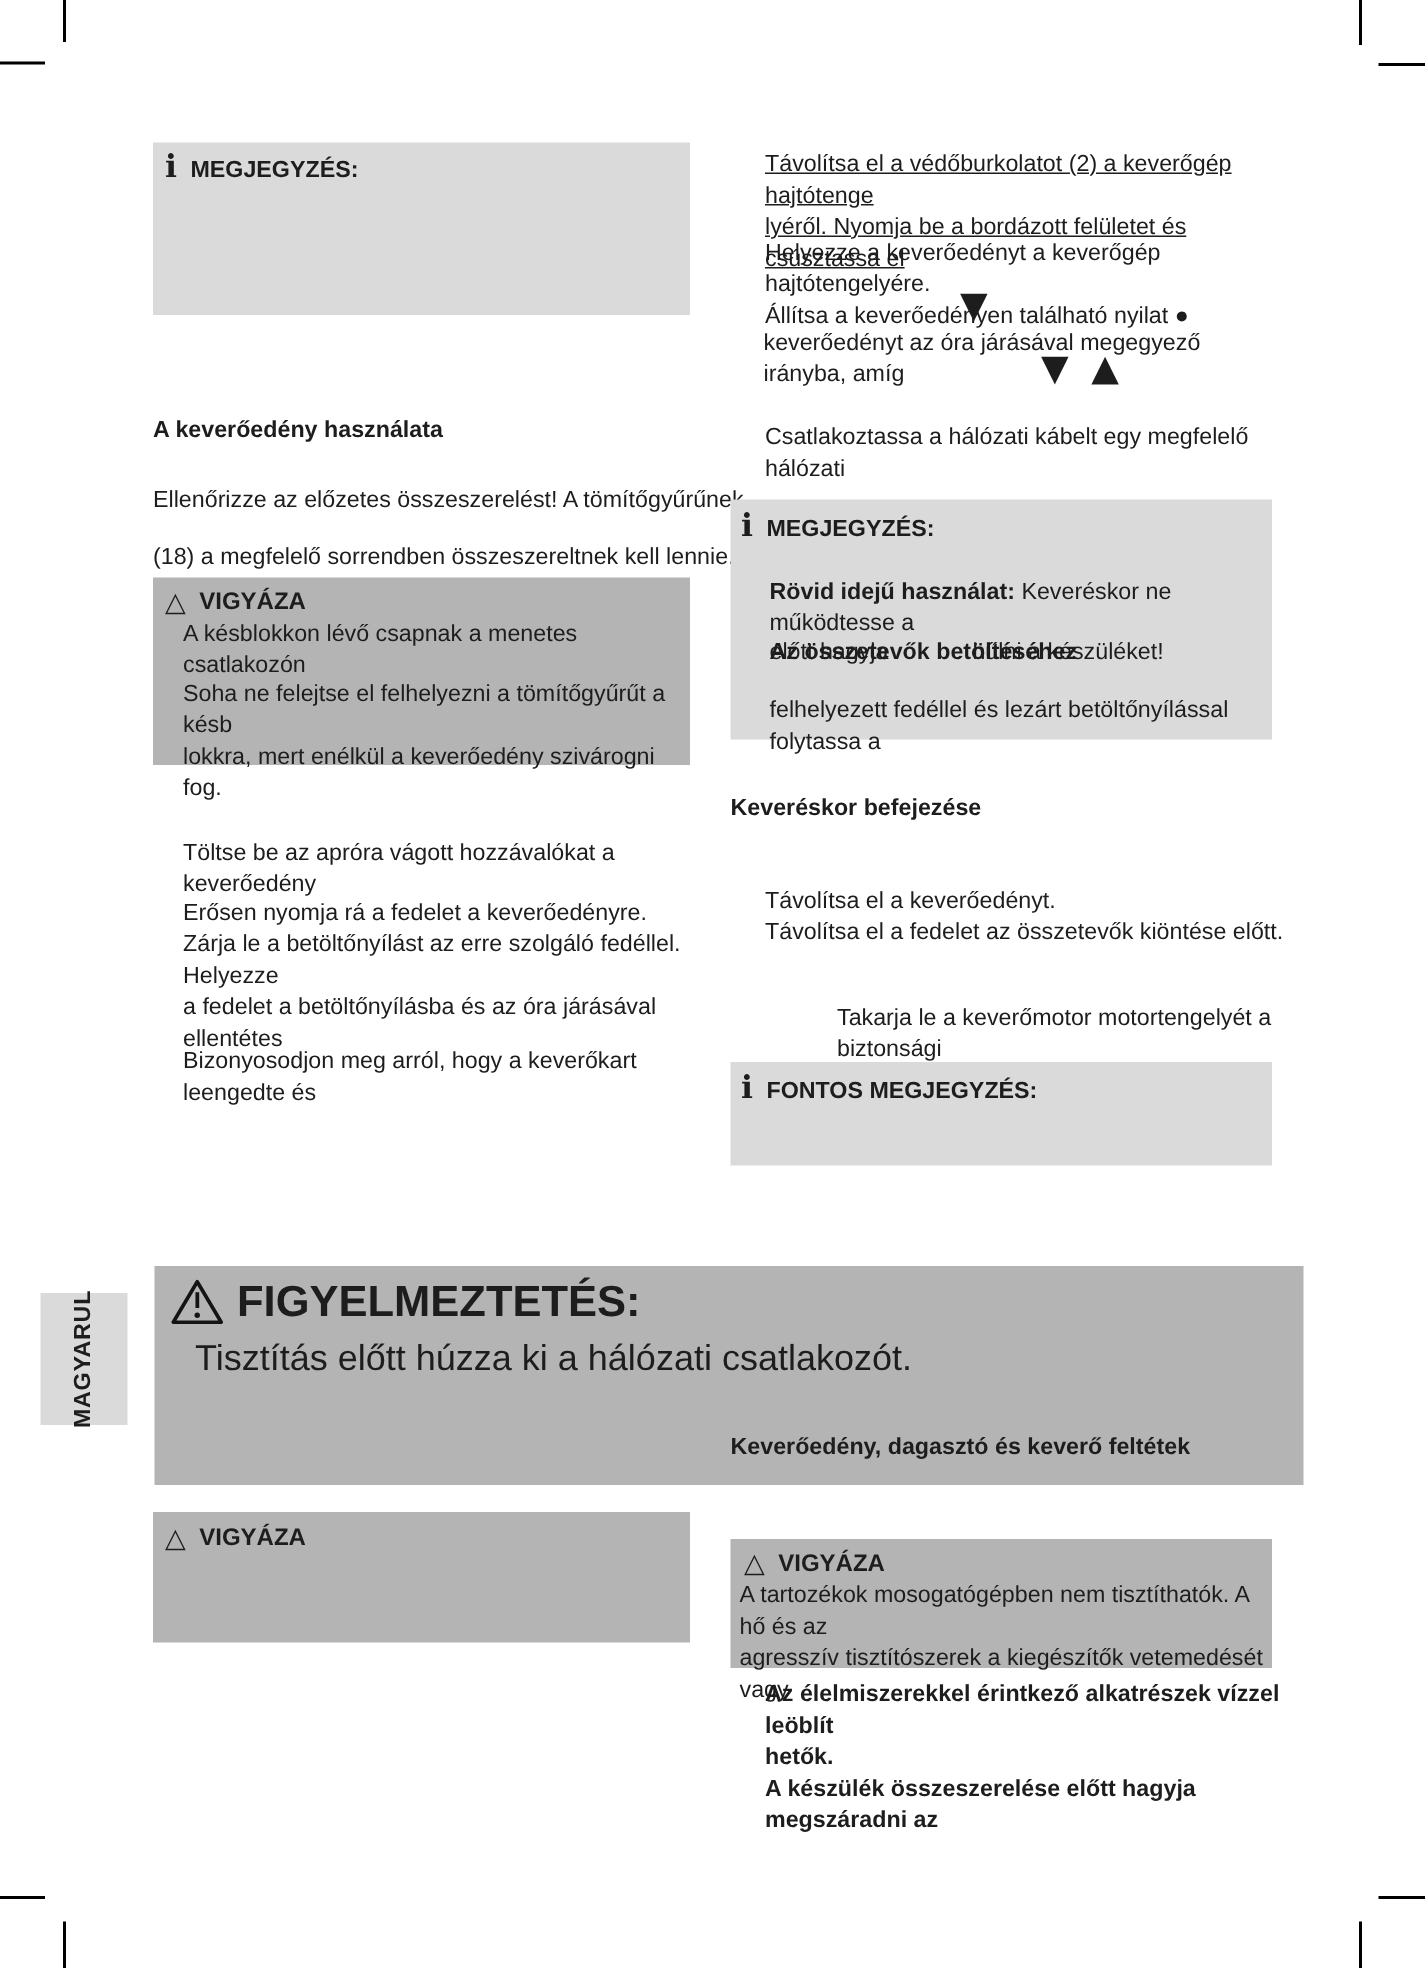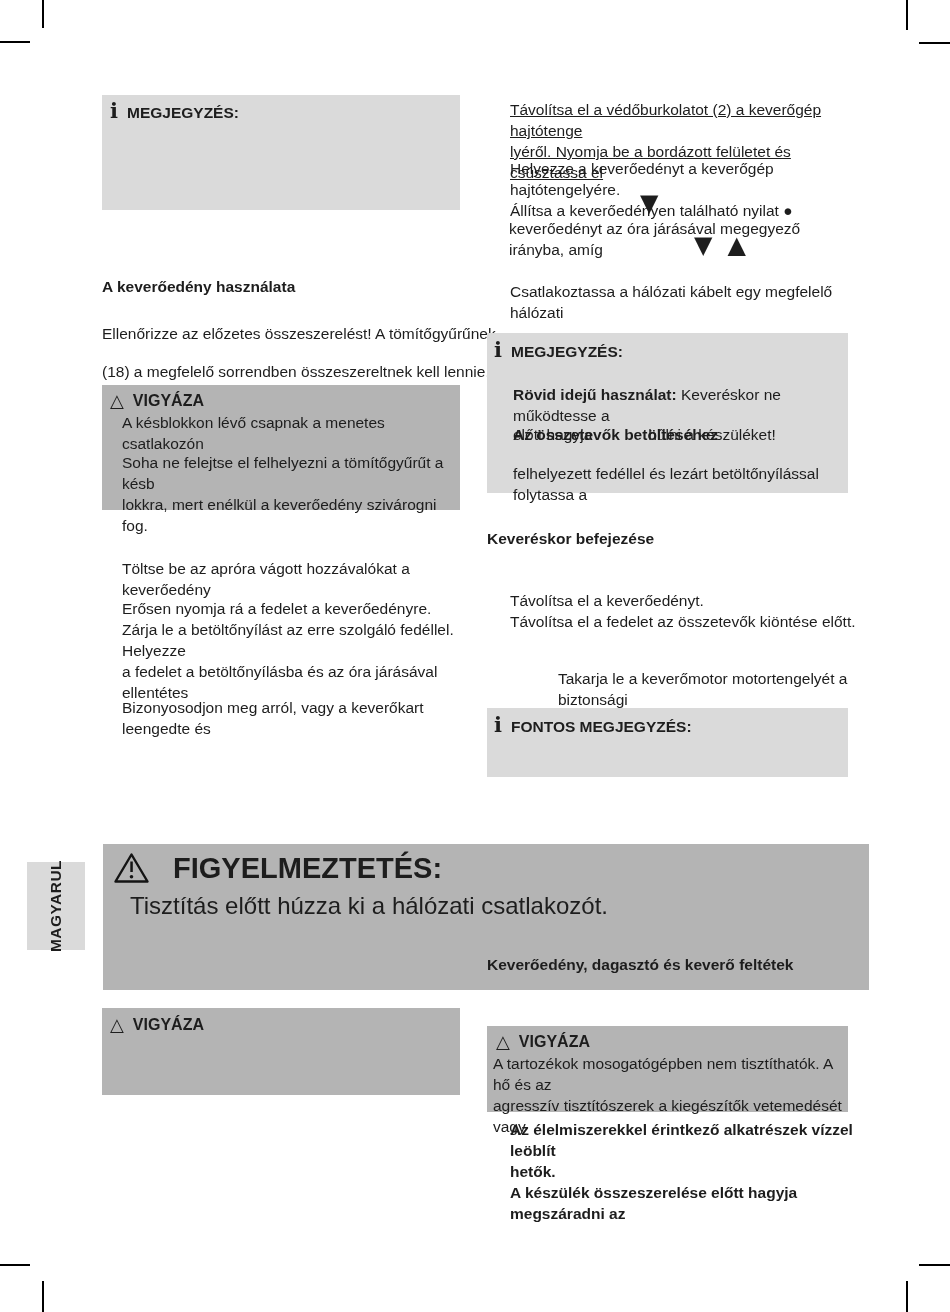--- a/index.html
+++ b/index.html
@@ -20,21 +20,21 @@
   .tri { font-size:18px; line-height:18px; font-weight:normal; position:relative; top:1px; }
   .arrowrow { position:absolute; display:flex; gap:15px; font-size:24px; line-height:22px; font-family:"DejaVu Sans",sans-serif; }
   .cm { position:absolute; background:#000; }
   .spacer56 { display:inline-block; width:56px; }
   .vtab {
     position:absolute; left:27px; top:862px; width:58px; height:88px; background:#dadada;
     display:flex; align-items:center; justify-content:center;
   }
   .vtab span { transform:rotate(-90deg); white-space:nowrap; font-weight:bold; font-size:15.5px; letter-spacing:0.5px; }
   .warn-title {
-    position:absolute; left:113px; top:851px; display:flex; align-items:center; gap:23px;
+    position:absolute; left:113px; top:851px; display:flex; align-items:center; gap:8px;
     font-weight:bold; font-size:29px; line-height:34px; white-space:nowrap;
   }
   .warn-line { position:absolute; font-size:24px; line-height:30px; font-weight:normal; }
 </style>
 </head>
 <body>
 
 <div class="page">
 
   <div class="cm" style="left:42px;top:0;width:2px;height:28px;"></div>
@@ -66,21 +66,21 @@
     <span>VIGYÁZA</span>
   </div>
   <div class="t" style="left:122px;top:412px;width:330px;">A késblokkon lévő csapnak a menetes csatlakozón</div>
   <div class="t" style="left:122px;top:452px;width:330px;">Soha ne felejtse el felhelyezni a tömítőgyűrűt a késb
 lokkra, mert enélkül a keverőedény szivárogni fog.</div>
 
   <div class="t" style="left:122px;top:558px;width:352px;">Töltse be az apróra vágott hozzávalókat a keverőedény</div>
   <div class="t" style="left:122px;top:598px;width:352px;">Erősen nyomja rá a fedelet a keverőedényre.
 Zárja le a betöltőnyílást az erre szolgáló fedéllel. Helyezze
 a fedelet a betöltőnyílásba és az óra járásával ellentétes</div>
-  <div class="t" style="left:122px;top:697px;width:352px;">Bizonyosodjon meg arról, vagy a keverőkart leengedte és</div>
+  <div class="t" style="left:122px;top:697px;width:352px;">Bizonyosodjon meg arról, hogy a keverőkart leengedte és</div>
 
   <div class="t" style="left:510px;top:99px;width:350px;text-decoration:underline;">Távolítsa el a védőburkolatot (2) a keverőgép hajtótenge
 lyéről. Nyomja be a bordázott felületet és csúsztassa el</div>
   <div class="t" style="left:510px;top:158px;width:350px;">Helyezze a keverőedényt a keverőgép hajtótengelyére.
 Állítsa a keverőedényen található nyilat ●</div>
 
   <div class="arrowrow" style="left:640px;top:192px;">
     <span>▼</span>
   </div>
 

